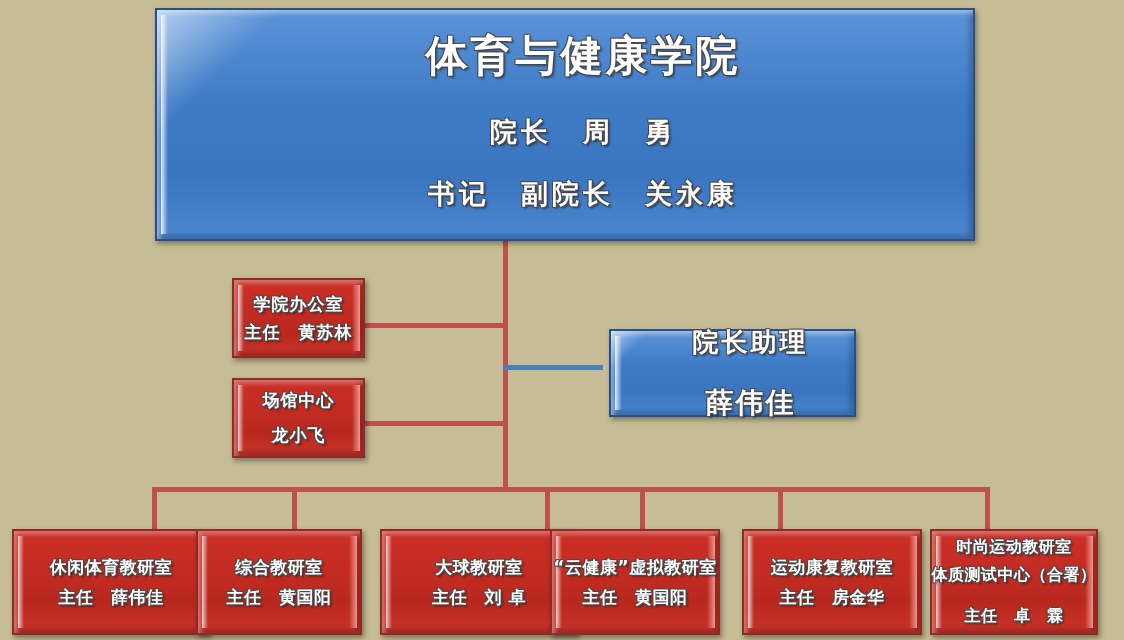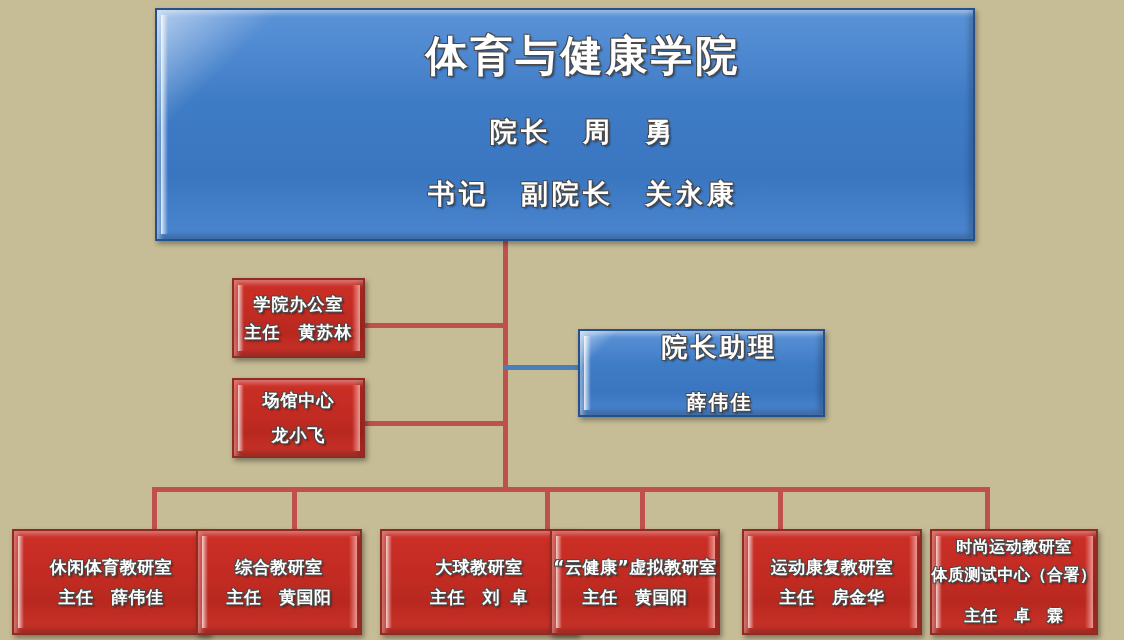--- a/index.html
+++ b/index.html
@@ -111,46 +111,46 @@
     margin-bottom: 30px;
   }
   #node-root .title-sub {
     font-size: 27px;
     letter-spacing: 4px;
     margin-bottom: 26px;
   }
 
   
   #node-assistant {
-    left: 578px; top: 329px;
+    left: 609px; top: 329px;
     width: 247px; height: 88px;
   }
   #node-assistant .line-1 { font-size: 26px; letter-spacing: 3px; margin-bottom: 6px; }
-  #node-assistant .line-2 { font-size: 20px; letter-spacing: 2px; margin-top: 18px; }
+  #node-assistant .line-2 { font-size: 28px; letter-spacing: 2px; margin-top: 18px; }
 
   
   .node-staff { width: 133px; height: 80px; }
   .node-staff .line { font-size: 17px; letter-spacing: 1px; }
   .node-staff .line + .line { margin-top: 5px; }
   #node-office { left: 232px; top: 278px; }
   #node-venue  { left: 232px; top: 378px; }
   #node-venue .line + .line { margin-top: 12px; }
 
   
   .node-dept {
     top: 529px;
     height: 106px;
   }
   .node-dept .line { font-size: 17px; letter-spacing: .5px; }
   .node-dept .line + .line { margin-top: 7px; }
   .node-dept.three-line .line-3 { margin-top: 20px; }
 
   #node-dept-0 { left: 12px;  width: 198px; text-align: right; }
   #node-dept-1 { left: 196px; width: 166px; }
-  #node-dept-2 { left: 380px; width: 198px; font-family: Liberation Mono, monospace; }
+  #node-dept-2 { left: 380px; width: 198px; }
   #node-dept-3 { left: 550px; width: 170px; }
   #node-dept-4 { left: 742px; width: 180px; }
   #node-dept-5 { left: 930px; width: 168px; }
   #node-dept-5 .line { font-size: 16px; }
 </style>
 </head>
 <body>
 
 <div id="chart-canvas">
 

